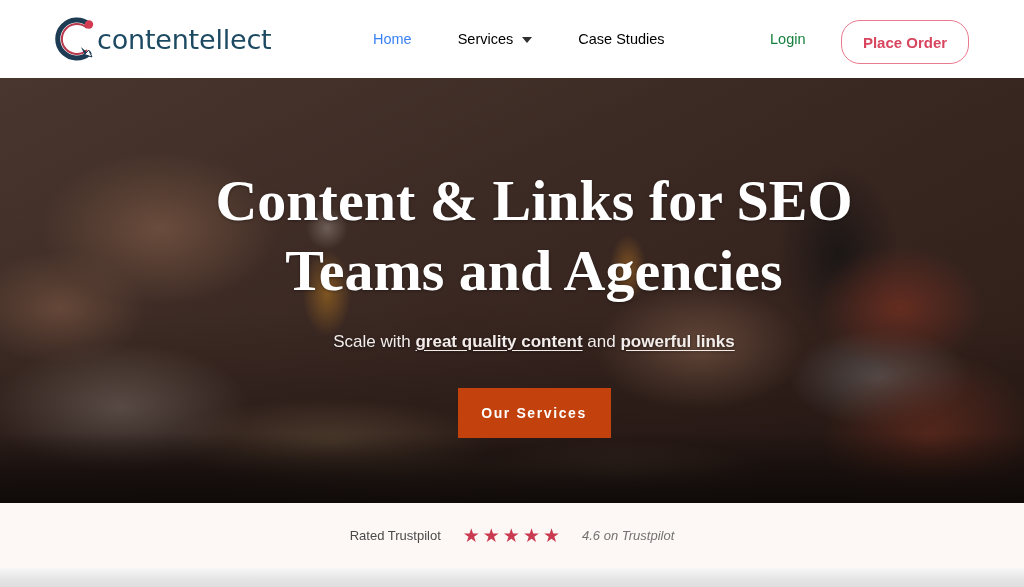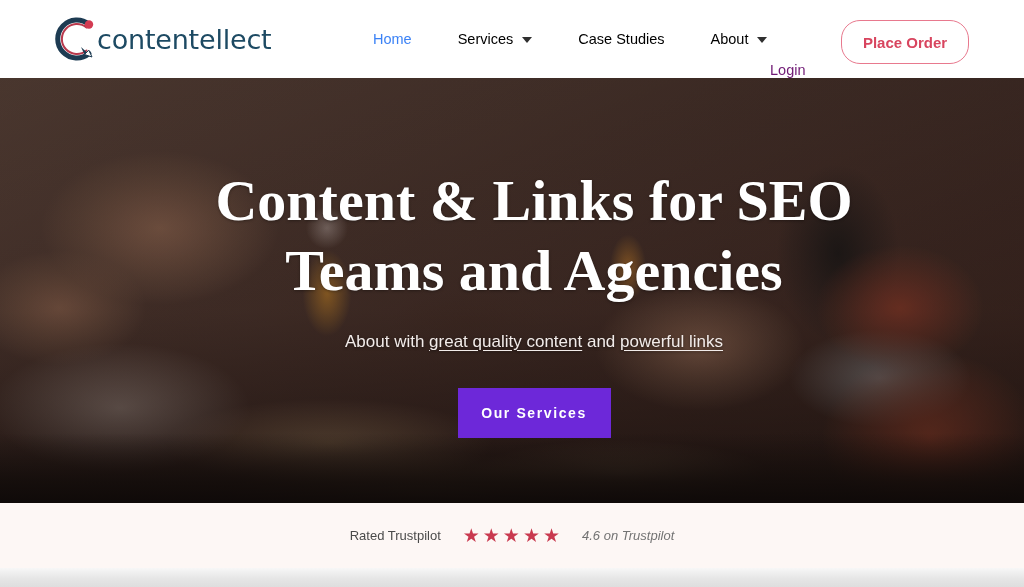--- a/index.html
+++ b/index.html
@@ -41,22 +41,22 @@
   .nav-item.active { color:#3b82f6; }
   .caret {
     width:0; height:0; flex:none;
     border-left:5px solid transparent;
     border-right:5px solid transparent;
     border-top:6px solid #2f2f2f;
     margin-top:2px;
   }
   .login-link {
     position:absolute; left:770px; top:0; height:78px;
-    display:flex; align-items:flex-end;
-    font-size:14.5px; color:#701a75; cursor:pointer;
+    display:flex; align-items:center;
+    font-size:14.5px; color:#15803d; cursor:pointer;
   }
   .place-order {
     position:absolute; left:841px; top:20px;
     width:128px; height:44px;
     border:1.6px solid #e8798e; border-radius:19px;
     background:transparent;
     display:flex; align-items:center; justify-content:center;
     font-size:15px; font-weight:bold; color:#d8455f;
     cursor:pointer;
   }
@@ -115,25 +115,25 @@
     font-size:58px; line-height:70px;
     color:#ffffff; text-align:center;
     max-width:860px;
     text-shadow:0 1px 3px rgba(0,0,0,0.35);
   }
   .hero-sub {
     margin-top:26px;
     font-size:17px; color:#f2ecea; text-align:center;
     text-shadow:0 1px 3px rgba(0,0,0,0.5);
   }
-  .hero-sub b { font-weight:normal; text-decoration:underline; text-underline-offset:3px; }
+  .hero-sub b { font-weight:bold; text-decoration:underline; text-underline-offset:3px; }
   .cta-btn {
     margin-top:36px;
     width:153px; height:50px;
-    background:#6d28d9;
+    background:#c2410c;
     display:flex; align-items:center; justify-content:center;
     color:#ffffff; font-size:14px; font-weight:bold;
     letter-spacing:1.6px;
     cursor:pointer;
   }
 
   
   .trust-bar {
     position:absolute; top:503px; left:0;
     width:1024px; height:65px;
@@ -177,24 +177,20 @@
       <div class="nav-item active">
         <span>Home</span>
       </div>
       <div class="nav-item">
         <span>Services</span>
         <span class="caret"></span>
       </div>
       <div class="nav-item">
         <span>Case Studies</span>
       </div>
-      <div class="nav-item">
-        <span>About</span>
-        <span class="caret"></span>
-      </div>
     </div>
 
     <div class="login-link">
       <span>Login</span>
     </div>
 
     <div class="place-order">
       <span>Place Order</span>
     </div>
   </div>
@@ -204,21 +200,21 @@
     <div class="hero-overlay"></div>
     <div class="hero-bottom-shade"></div>
 
     <div class="hero-inner">
       <h1 class="hero-title">
         <span>Content &amp; Links for SEO</span><br>
         <span>Teams and Agencies</span>
       </h1>
 
       <p class="hero-sub">
-        <span>About with </span><b>great quality content</b><span> and </span><b>powerful links</b>
+        <span>Scale with </span><b>great quality content</b><span> and </span><b>powerful links</b>
       </p>
 
       <div class="cta-btn">
         <span>Our Services</span>
       </div>
     </div>
   </div>
 
   <div class="trust-bar">
     <span class="trust-label">Rated Trustpilot</span>

